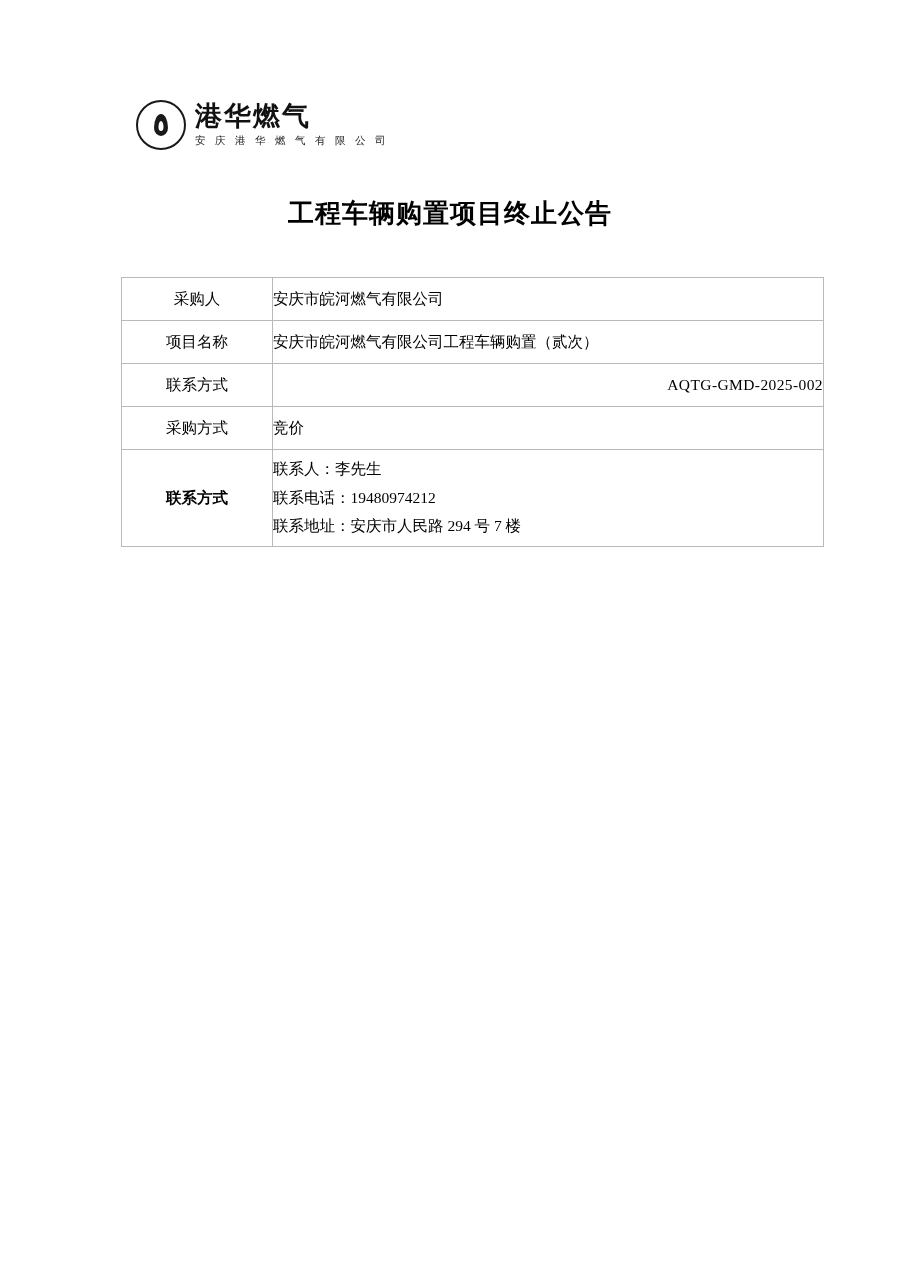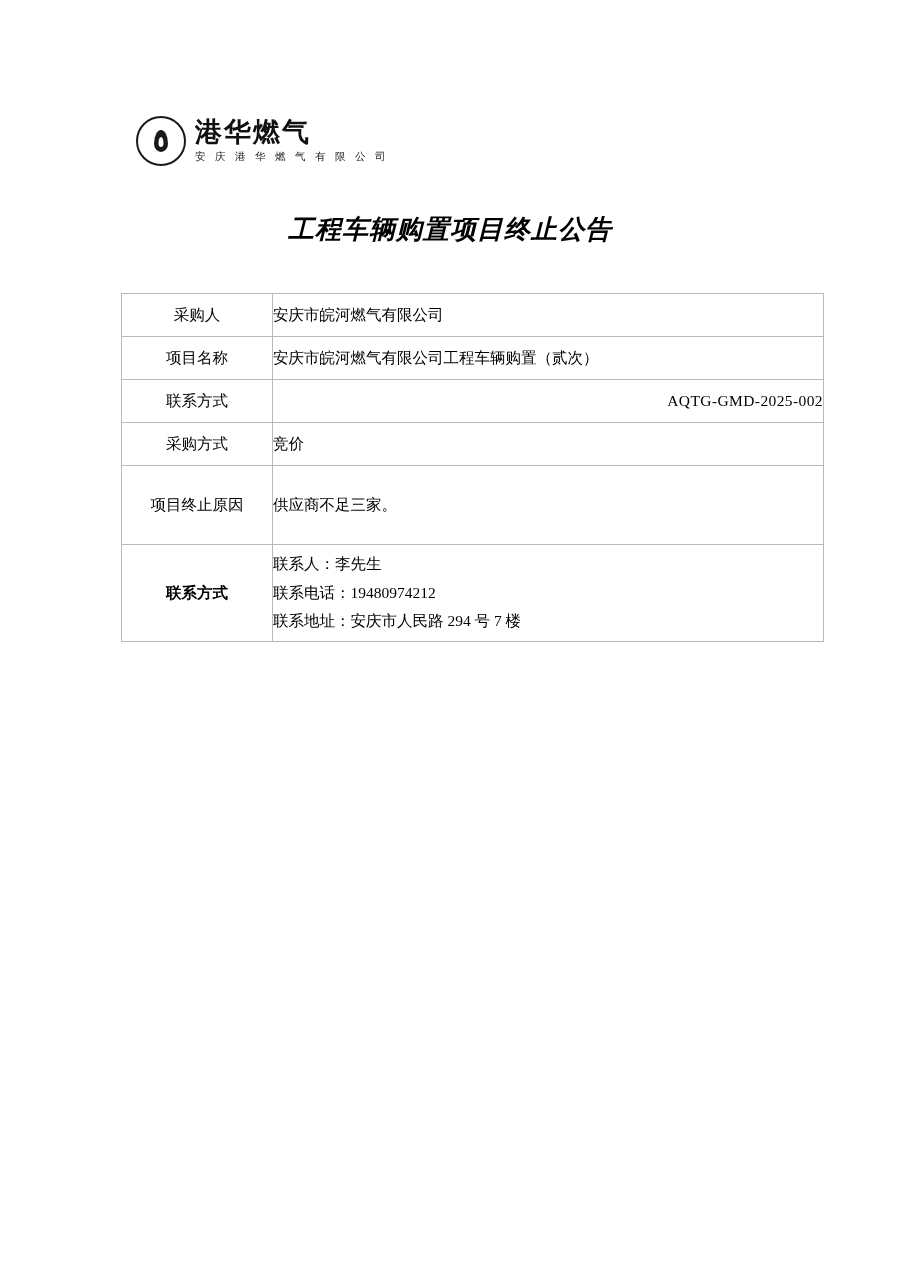--- a/index.html
+++ b/index.html
@@ -14,21 +14,20 @@
     color: #000000;
     position: relative;
     overflow: hidden;
   }
   .page {
     width: 900px;
     height: 920px;
     box-sizing: border-box;
     padding: 0;
     position: relative;
-    margin-top: 16px;
   }
 
   
   .logo-block {
     position: absolute;
     left: 136px;
     top: 100px;
     display: flex;
     align-items: center;
   }
@@ -87,21 +86,20 @@
   .doc-title {
     position: absolute;
     top: 196px;
     left: 0;
     width: 900px;
     text-align: center;
     font-size: 26px;
     font-weight: bold;
     letter-spacing: 1px;
     font-family: "Liberation Serif", "DejaVu Serif", serif;
-    font-style: italic;
   }
 
   
   .info-table {
     position: absolute;
     left: 121px;
     top: 277px;
     width: 703px;
     border-collapse: collapse;
     table-layout: fixed;
@@ -178,24 +176,20 @@
         <td class="cell-value">安庆市皖河燃气有限公司工程车辆购置（贰次）</td>
       </tr>
       <tr class="row-code">
         <td class="cell-label">联系方式</td>
         <td class="cell-value mono-code">AQTG-GMD-2025-002</td>
       </tr>
       <tr class="row-method">
         <td class="cell-label">采购方式</td>
         <td class="cell-value">竞价</td>
       </tr>
-      <tr class="row-reason">
-        <td class="cell-label">项目终止原因</td>
-        <td class="cell-value">供应商不足三家。</td>
-      </tr>
       <tr class="row-contact">
         <td class="cell-label bold-label">联系方式</td>
         <td class="cell-value">
           <div class="contact-lines">
             <div class="ln">联系人：李先生</div>
             <div class="ln">联系电话：19480974212</div>
             <div class="ln">联系地址：安庆市人民路 294 号 7 楼</div>
           </div>
         </td>
       </tr>

